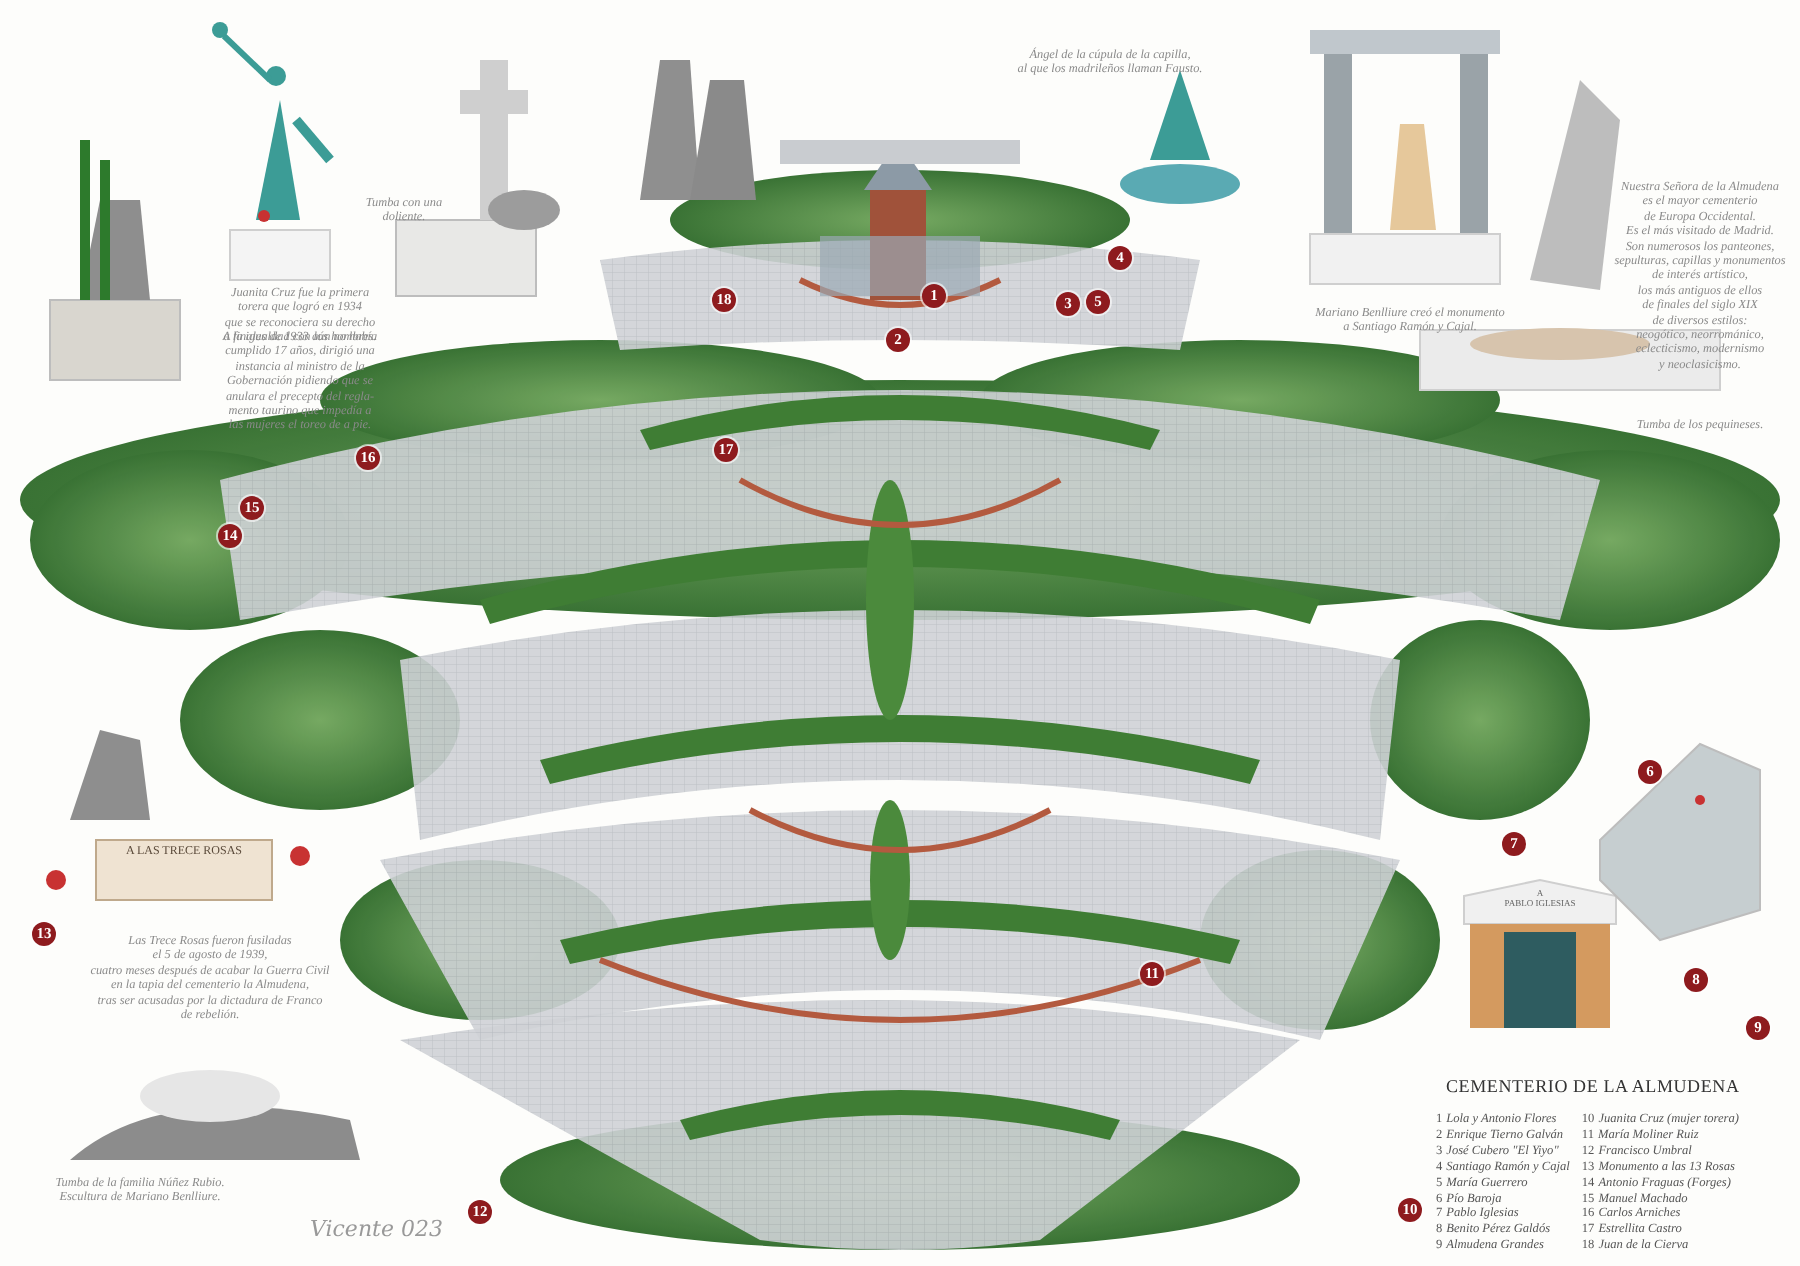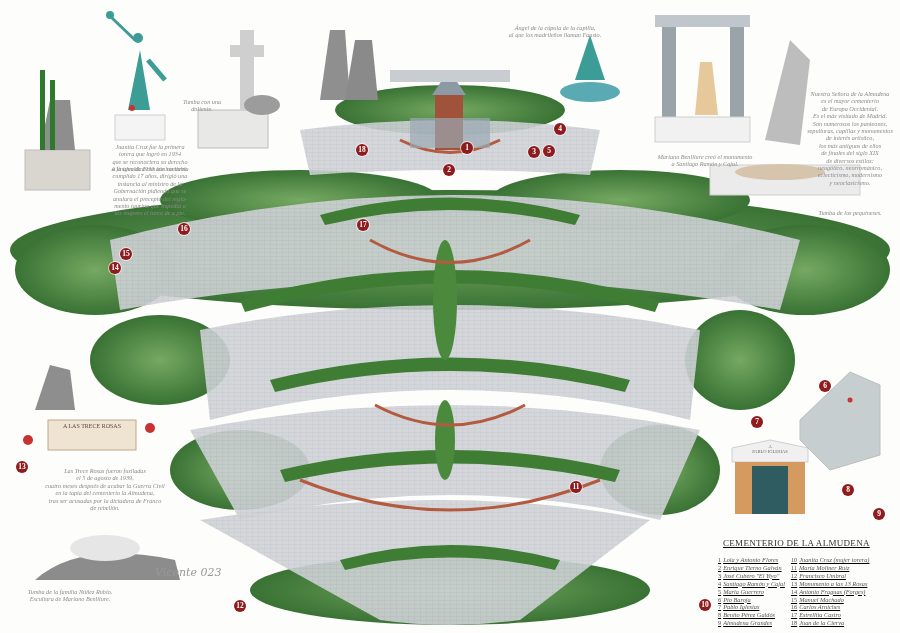--- a/index.html
+++ b/index.html
@@ -1,27 +1,27 @@
 <!DOCTYPE html>
 <html><head>
 <meta charset="utf-8">
 <style>
   html,body{margin:0;padding:0;background:#ffffff;}
   body{width:900px;height:633px;position:relative;overflow:hidden;font-family:"Liberation Serif","DejaVu Serif",serif;}
   .canvas{position:absolute;left:0;top:0;width:900px;height:633px;background:#fdfdfb;}
   svg.map{position:absolute;left:0;top:0;}
   .caption{position:absolute;font-style:italic;color:#8a8a8a;text-align:center;font-size:6.2px;line-height:7.4px;white-space:pre-line;}
   .marker{position:absolute;width:12px;height:12px;margin-left:-6px;margin-top:-6px;border-radius:50%;background:#8e1b1e;color:#fff;font-family:"Liberation Serif",serif;font-size:7.5px;font-weight:bold;text-align:center;line-height:12px;box-shadow:0 0 0 1px rgba(255,255,255,0.6);cursor:pointer;}
-  .legend{position:absolute;left:718px;top:538px;width:182px;text-decoration:underline;}
+  .legend{position:absolute;left:718px;top:538px;width:182px;}
   .legend-title{font-size:9px;color:#333;letter-spacing:0.3px;text-align:left;padding-left:5px;margin-bottom:8px;}
   .legend-cols{display:flex;gap:6px;}
   .legend-col{display:flex;flex-direction:column;}
   .legend-item{font-size:6.3px;line-height:7.9px;color:#555;font-style:italic;white-space:nowrap;}
   .legend-num{font-style:normal;margin-right:2px;}
-  .signature{position:absolute;left:155px;top:566px;font-family:"DejaVu Serif",serif;font-style:italic;font-size:11px;color:#999;text-align:center;}
+  .signature{position:absolute;left:155px;top:608px;font-family:"DejaVu Serif",serif;font-style:italic;font-size:11px;color:#999;text-align:center;}
 </style>
 </head>
 <body>
 
 <div class="canvas">
 
   <svg class="map" width="900" height="633" viewBox="0 0 900 633">
     <defs>
       <radialGradient id="g1" cx="50%" cy="50%" r="50%">
         <stop offset="0%" stop-color="#6fa55a"></stop>

